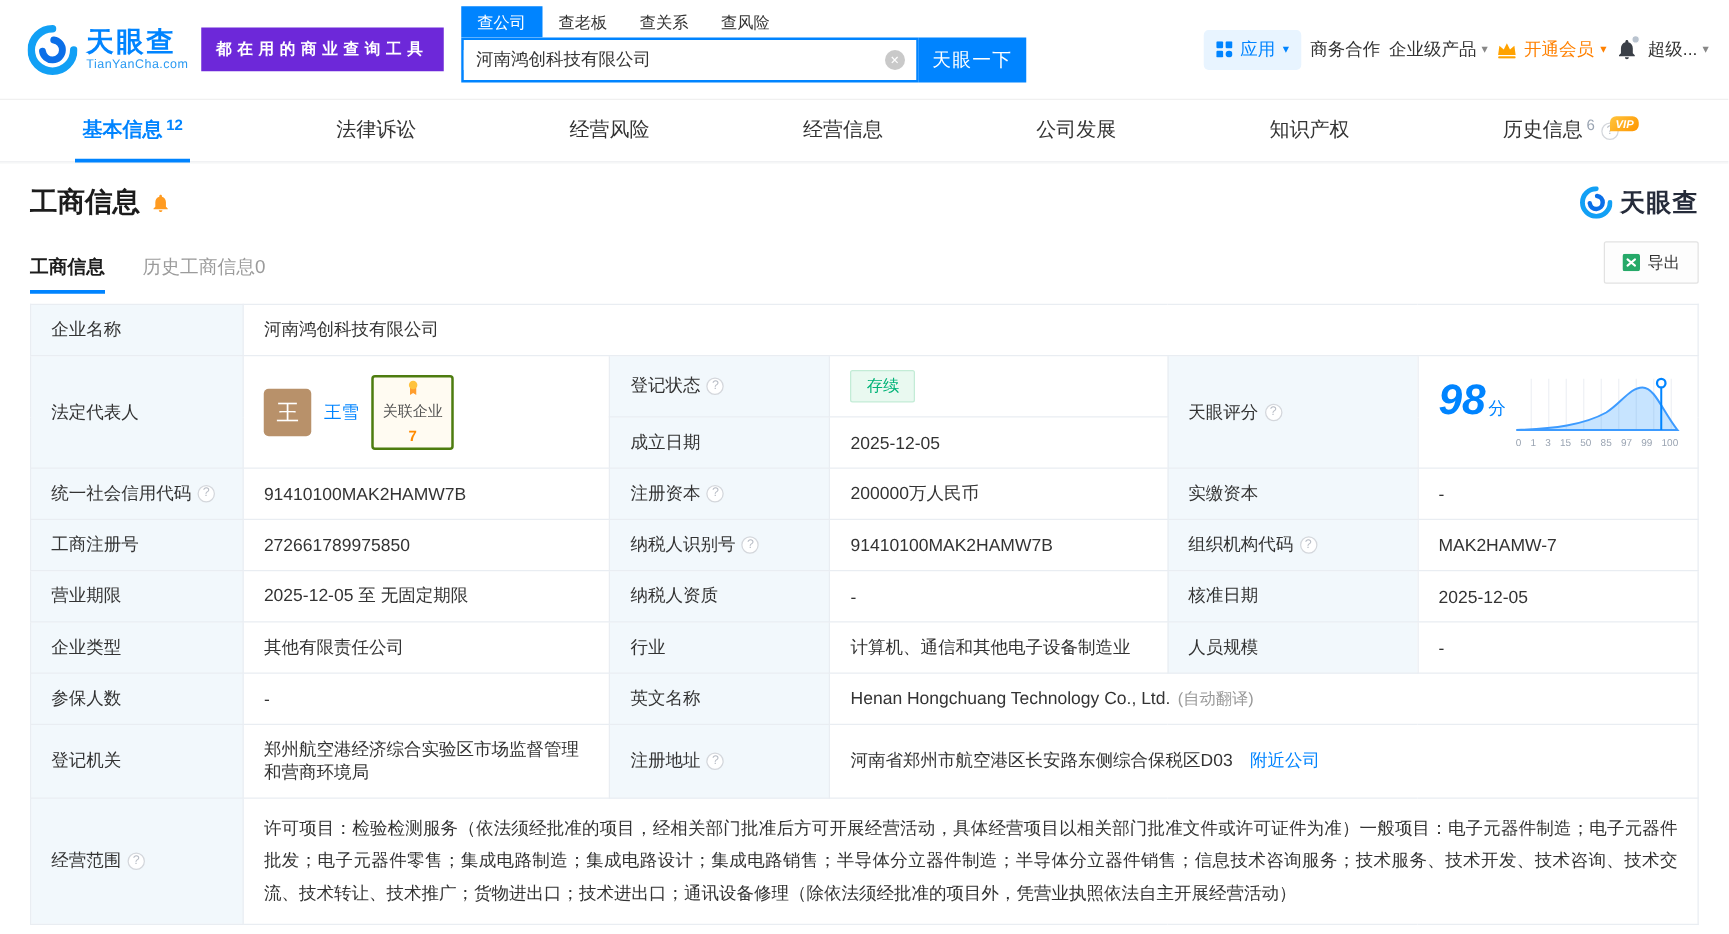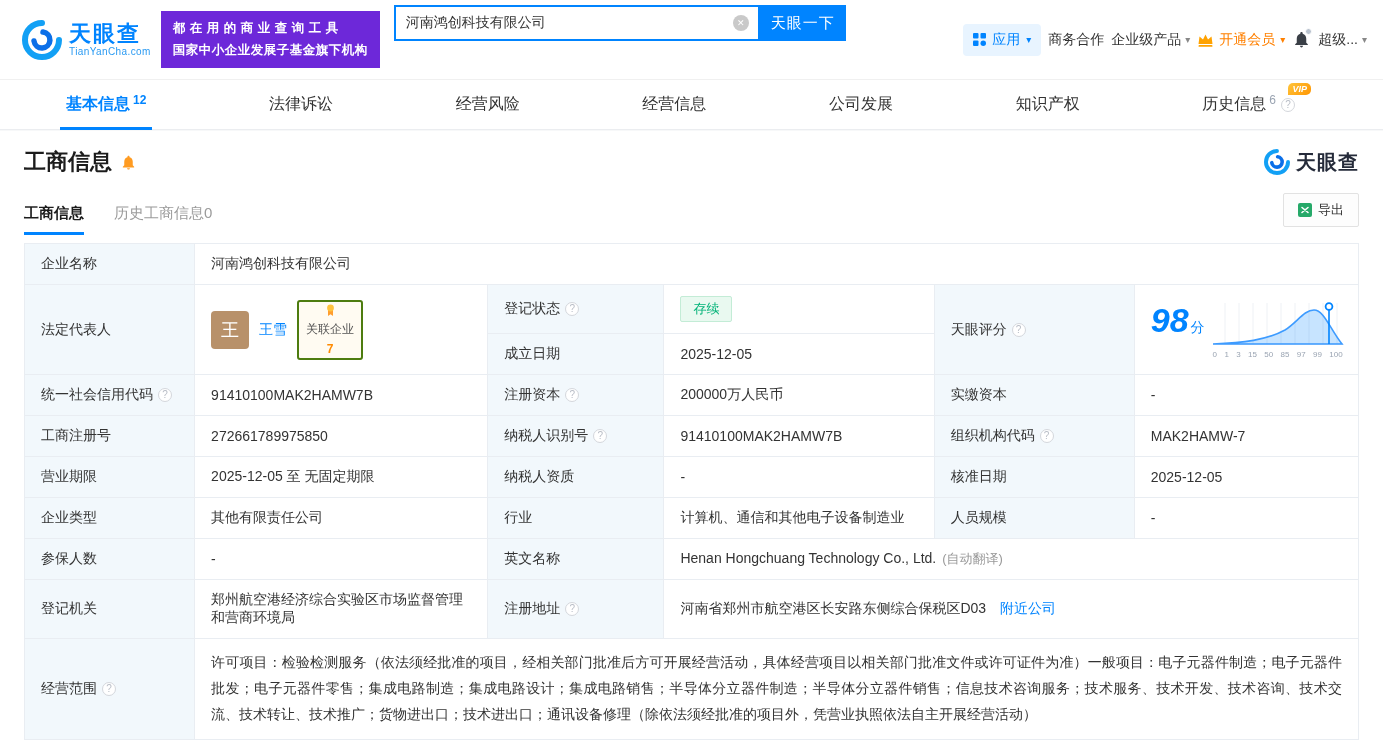--- a/index.html
+++ b/index.html
@@ -39,21 +39,21 @@
   .bell-dot { position: absolute; top: -2px; right: -1px; width: 7px; height: 7px; border-radius: 50%; background: #b9c3cf; border: 1px solid #fff; }
 
   
   .mainnav { display: flex; align-items: stretch; justify-content: space-between; height: 50px; padding: 0 58px 0 60px; border-bottom: 1px solid #ebedf0; box-shadow: 0 1px 0 #f7f8f9; }
   .nav-item { display: flex; align-items: center; font-size: 16px; color: #333; position: relative; cursor: pointer; padding: 0 6px; }
   .nav-item.active { color: #0084ff; font-weight: bold; }
   .nav-item.active::after { content: ""; position: absolute; left: 0; right: 0; bottom: -1px; height: 3px; background: #0084ff; }
   .nav-count { font-size: 12px; margin-left: 3px; transform: translateY(-5px); display: inline-block; font-weight: normal; }
   .nav-item.active .nav-count { color: #0084ff; font-weight: bold; }
   .nav-count.gray { color: #9aa4b2; }
-  .vip-tag { position: absolute; top: 3px; right: 14px; background: linear-gradient(135deg,#ffc53d,#ff9500); color: #fff; font-size: 9px; font-weight: bold; line-height: 12px; padding: 0 4px; border-radius: 5px 5px 5px 0; font-style: italic; }
+  .vip-tag { position: absolute; top: 13px; right: 14px; background: linear-gradient(135deg,#ffc53d,#ff9500); color: #fff; font-size: 9px; font-weight: bold; line-height: 12px; padding: 0 4px; border-radius: 5px 5px 5px 0; font-style: italic; }
   .help { display: inline-block; width: 14px; height: 14px; border: 1px solid #d4d7dc; border-radius: 50%; font-size: 10px; line-height: 12px; text-align: center; color: #b8bdc6; margin-left: 5px; vertical-align: 1px; cursor: pointer; background: #fff; flex: none; }
 
   
   .content { padding: 0 24px; }
   .section-head { display: flex; align-items: center; justify-content: space-between; margin-top: 17px; }
   .section-title-wrap { display: flex; align-items: center; gap: 8px; }
   .section-title { font-size: 22px; font-weight: bold; color: #1c1c1c; }
   .watermark { display: flex; align-items: center; gap: 6px; font-size: 20px; font-weight: bold; color: #252b3a; letter-spacing: 1px; }
 
   .sub-tabs-row { display: flex; justify-content: space-between; align-items: flex-end; margin-top: 16px; }
@@ -100,24 +100,29 @@
         <path d="M21 12 a8 8 0 1 1 -9 9" fill="none" stroke="#0b6fe8" stroke-width="5.5" stroke-linecap="round"></path>
       </svg>
       <div class="logo-text">
         <div class="brand">天眼查</div>
         <div class="brand-domain">TianYanCha.com</div>
       </div>
     </div>
 
     <div class="promo">
       <div class="l1">都在用的商业查询工具</div>
-      <div class="l2">国家中小企业发展子基金旗下机构</div>
     </div>
 
     <div class="search-block">
+      <div class="search-tabs">
+        <a class="stab active">查公司</a>
+        <a class="stab">查老板</a>
+        <a class="stab">查关系</a>
+        <a class="stab">查风险</a>
+      </div>
       <div class="search-row">
         <div class="search-box">
           <input class="search-input" value="河南鸿创科技有限公司" style="">
           <span class="clear-icon">✕</span>
         </div>
         <button class="search-btn">天眼一下</button>
       </div>
     </div>
 
     <div class="top-right">

